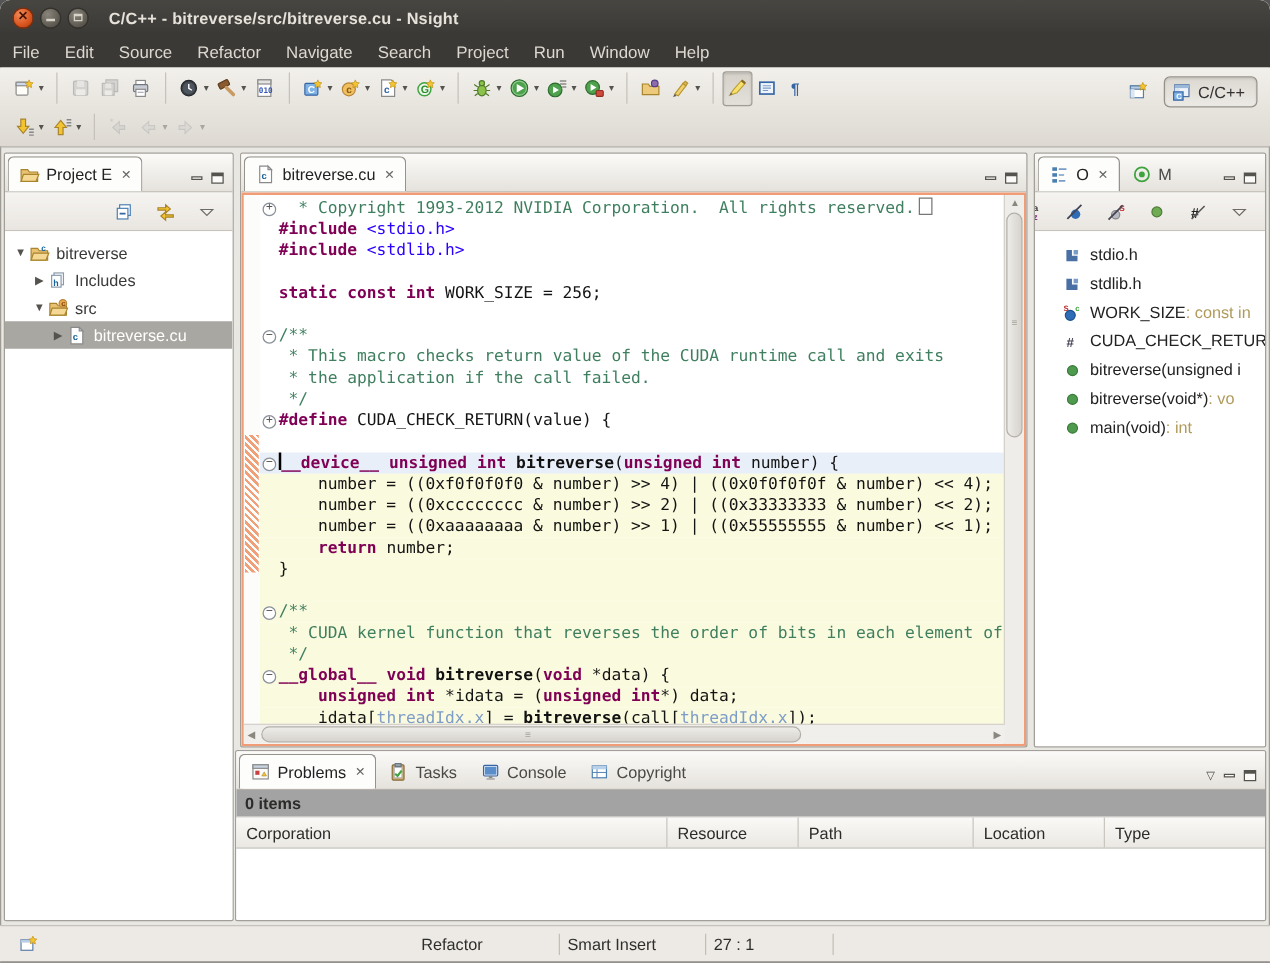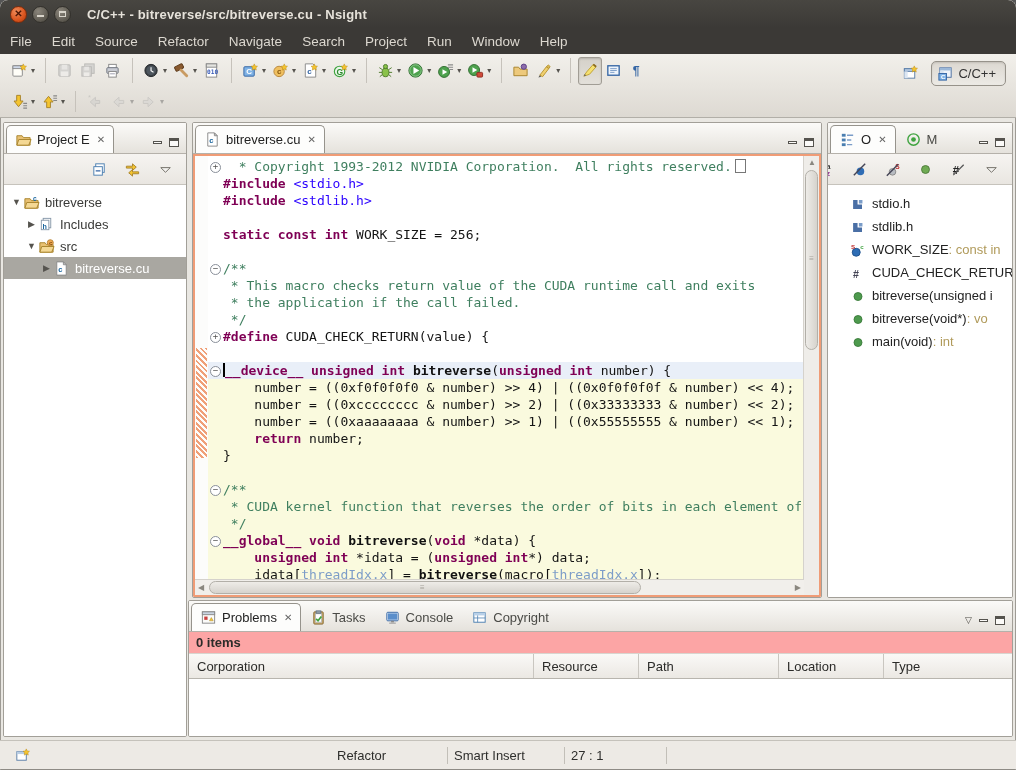--- a/index.html
+++ b/index.html
@@ -89,21 +89,21 @@
   .hscroll .sarrow.r{right:3px;top:3px;}
   .hthumb{position:absolute;left:14px;width:430px;top:1px;bottom:1px;border:1px solid #b2afa8;border-radius:7px;
     background:linear-gradient(#eeece8,#d6d3cd);}
   .hthumb:after{content:"≡";position:absolute;left:50%;top:1px;margin-left:-5px;font-size:8px;color:#a5a29b;}
   
   .olist{flex:1;background:#fff;padding-top:7px;font-size:13px;color:#222;overflow:hidden;}
   .orow{height:23px;display:flex;align-items:center;padding-left:22px;white-space:nowrap;}
   .orow .icon{width:16px;height:16px;margin-right:6px;flex:none;display:inline-flex;}
   .osfx{color:#b09a5a;}
   
-  .itemsrow{height:21px;flex:none;background:#fca5a5;border-bottom:1px solid #d8d5cf;font-size:13px;color:#2b2b29;
+  .itemsrow{height:21px;flex:none;background:#a3a3a3;border-bottom:1px solid #d8d5cf;font-size:13px;color:#2b2b29;
     display:flex;align-items:center;padding-left:7px;font-weight:bold;}
   .thead{height:24px;flex:none;display:flex;background:linear-gradient(#faf9f7,#ebe8e3);border-bottom:1px solid #b8b5ae;}
   .thcell{border-right:1px solid #c9c6c0;display:flex;align-items:center;padding-left:8px;font-size:13px;color:#2b2b29;box-sizing:border-box;flex:none;}
   .thcell.last{flex:1;border-right:none;}
   .tbody{flex:1;background:#fff;}
   
   .statusbar{position:absolute;left:0;top:740px;width:100%;height:28px;background:#edeae5;border-top:1px solid #c5c2bb;
     display:flex;align-items:center;font-size:13px;color:#2e2e2c;}
   .sbicon{width:17px;height:17px;display:inline-flex;margin-left:14px;}
   .sbcell{width:110px;padding-left:6px;}
@@ -640,21 +640,21 @@
                 <span class="fh">−</span>
               </span>
               <span class="tx"><span class="s-kw">__global__</span><span class="s-pl"> </span><span class="s-kw">void</span><span class="s-pl"> </span><span class="s-fn">bitreverse</span><span class="s-pl">(</span><span class="s-kw">void</span><span class="s-pl"> *data) {</span></span>
             </div>
             <div class="cl bg-dev">
               <span class="fg"></span>
               <span class="tx"><span class="s-pl">    </span><span class="s-kw">unsigned</span><span class="s-pl"> </span><span class="s-kw">int</span><span class="s-pl"> *idata = (</span><span class="s-kw">unsigned</span><span class="s-pl"> </span><span class="s-kw">int</span><span class="s-pl">*) data;</span></span>
             </div>
             <div class="cl bg-dev">
               <span class="fg"></span>
-              <span class="tx"><span class="s-pl">    idata[</span><span class="s-fld">threadIdx.x</span><span class="s-pl">] = </span><span class="s-fn">bitreverse</span><span class="s-pl">(macro[</span><span class="s-fld">threadIdx.x</span><span class="s-pl">]);</span></span>
+              <span class="tx"><span class="s-pl">    idata[</span><span class="s-fld">threadIdx.x</span><span class="s-pl">] = </span><span class="s-fn">bitreverse</span><span class="s-pl">(call[</span><span class="s-fld">threadIdx.x</span><span class="s-pl">]);</span></span>
             </div>
           </div>
         <div class="vscroll">
           <span class="sarrow">▲</span>
           <div class="vthumb"></div>
         </div>
         <div class="hscroll">
           <span class="sarrow l">◀</span>
           <div class="hthumb"></div>
           <span class="sarrow r">▶</span>

